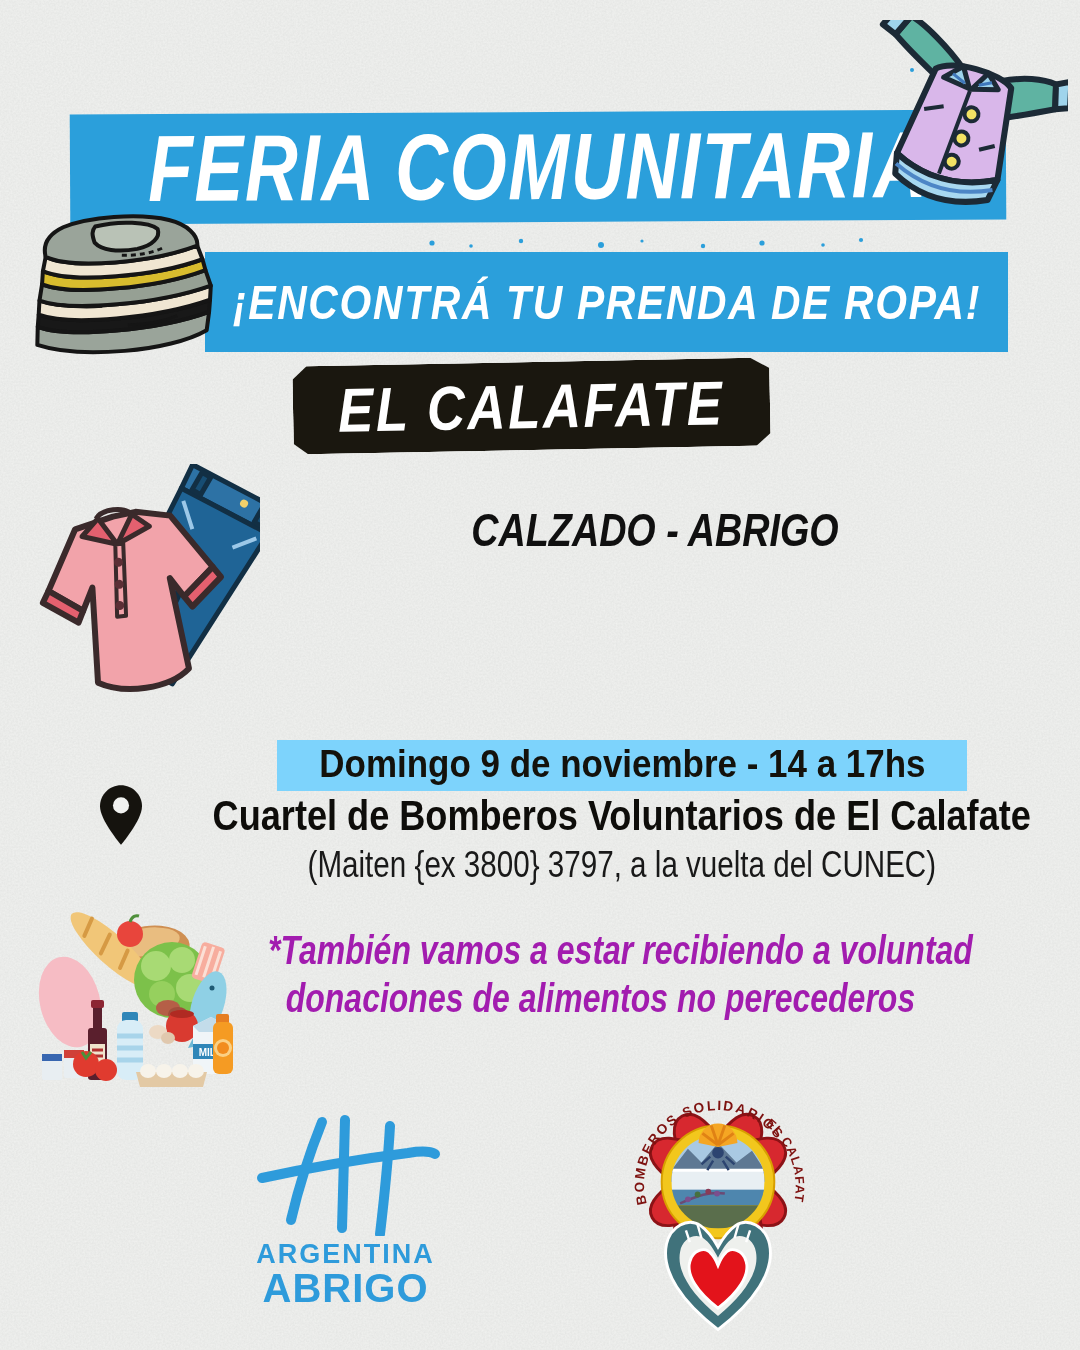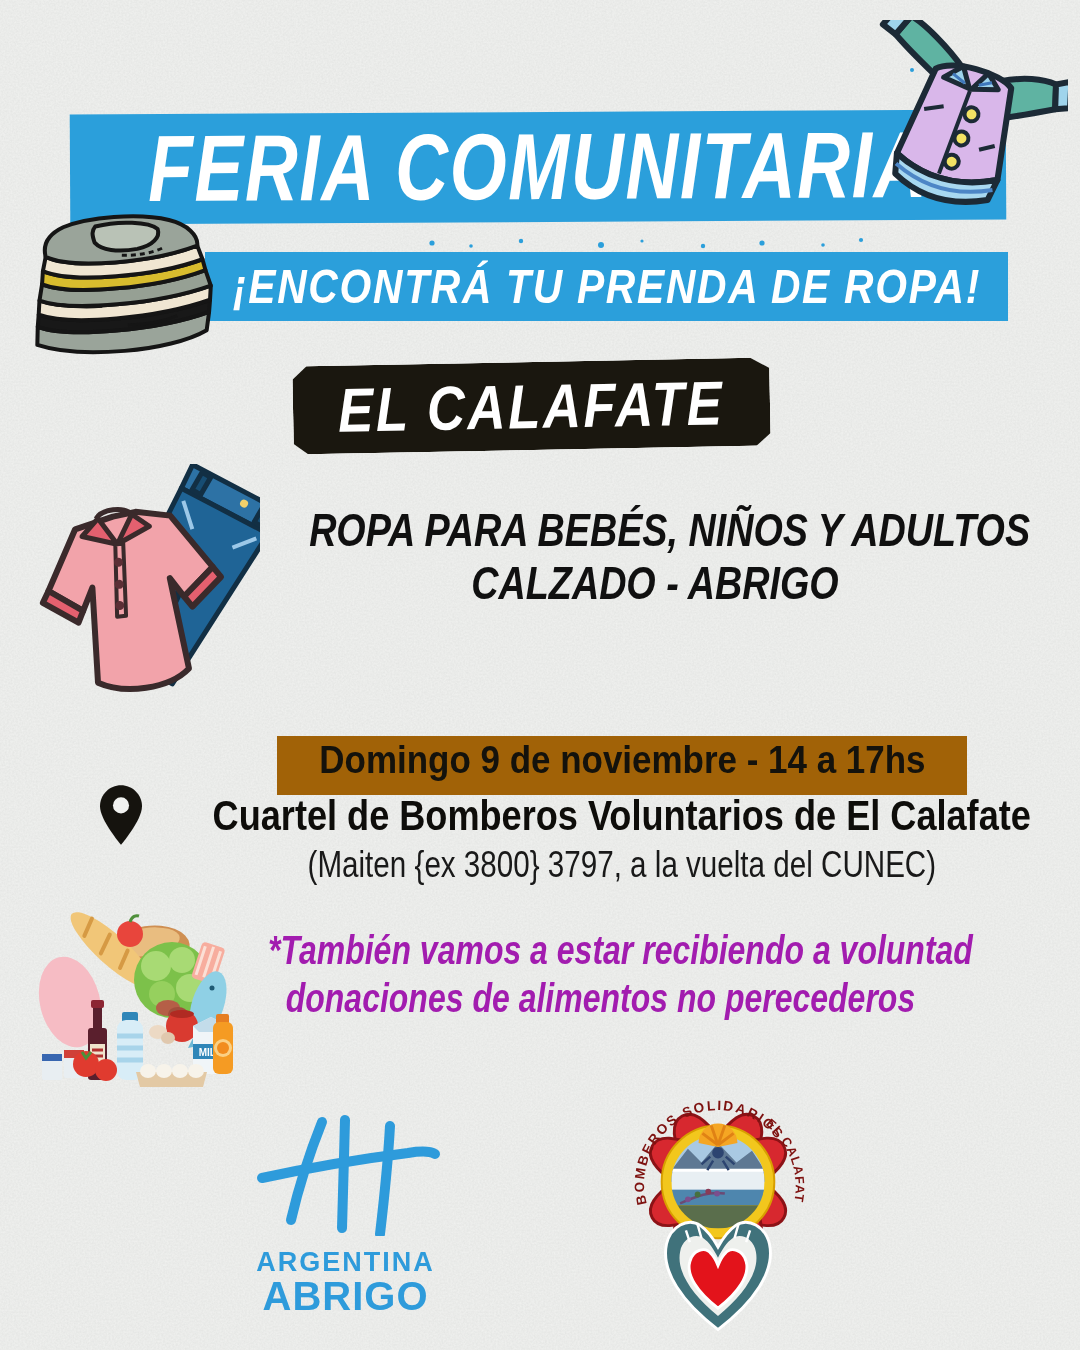--- a/index.html
+++ b/index.html
@@ -7,40 +7,40 @@
        font-family:"Liberation Sans",sans-serif}
   .abs{position:absolute}
   .flexc{display:flex;align-items:center;justify-content:center}
   .cx{display:inline-block;white-space:nowrap;transform-origin:50% 50%}
   .cx78{transform:scaleX(.78)} .cx80{transform:scaleX(.80)} .cx82{transform:scaleX(.82)}
   .cx85{transform:scaleX(.85)} .cx86{transform:scaleX(.86)} .cx92{transform:scaleX(.92)}
   .texture{position:absolute;left:0;top:0;z-index:0;pointer-events:none}
   .banner-blue{background:#2B9FDB;z-index:1}
   .banner1{left:70px;top:112px;width:936px;height:110px;transform:rotate(-.3deg)}
   .title{font-style:italic;font-weight:700;font-size:94px;line-height:1;color:#fff;letter-spacing:2px}
-  .banner2{left:205px;top:252px;width:803px;height:69px}
+  .banner2{left:205px;top:252px;width:803px;height:100px}
   .subtitle{font-style:italic;font-weight:700;font-size:48px;color:#fff;letter-spacing:2px}
   .banner-black{left:293px;top:362px;width:477px;height:88px;background:#1a170f;z-index:1;
     transform:rotate(-1.1deg);
     clip-path:polygon(0% 15%,3% 0%,96% 0%,100% 12%,100% 86%,97% 100%,3% 100%,0% 88%)}
   .city{font-style:italic;font-weight:700;font-size:62px;color:#fff;letter-spacing:3px}
   .details{left:230px;top:504px;width:850px;z-index:2;text-align:center;color:#101010}
   .details .ln{font-style:italic;font-weight:700;font-size:46px;line-height:53px}
   .daterow{left:142px;top:740px;width:960px;height:50px;z-index:2}
-  .datebox{background:#a16207;padding:3px 16px 13px}
+  .datebox{background:#7dd3fc;padding:3px 16px 5px}
   .datetxt{font-weight:700;font-size:38px;color:#14120c}
   .venuerow{left:142px;top:793px;width:960px;height:46px;z-index:2}
   .venuetxt{font-weight:700;font-size:42px;color:#0e0d0a}
   .addrrow{left:142px;top:844px;width:960px;height:42px;z-index:2}
   .addrtxt{font-weight:400;font-size:37px;color:#191919}
   .note{left:180px;top:926px;width:840px;z-index:2;text-align:center;color:#a21caf}
   .note .ln{font-style:italic;font-weight:700;font-size:40px;line-height:48px}
   .illus{z-index:3}
   .ahlogo{left:248px;top:1108px;width:195px;z-index:2;text-align:center;color:#2E9BDB}
-  .ahname1{font-weight:700;font-size:27px;letter-spacing:2px;line-height:1.05;margin-top:8px}
+  .ahname1{font-weight:700;font-size:27px;letter-spacing:2px;line-height:1.05;margin-top:0}
   .ahname2{font-weight:700;font-size:40px;letter-spacing:1px;line-height:1.0}
   .pin{left:100px;top:784px;z-index:2}
 </style>
 </head>
 <body>
 
 <svg class="texture" width="1080" height="1350" aria-hidden="true">
   <defs>
     <filter id="paper" x="0" y="0" width="100%" height="100%">
       <feTurbulence type="fractalNoise" baseFrequency="0.55" numOctaves="3" seed="7" stitchTiles="stitch"></feTurbulence>
@@ -132,21 +132,20 @@
     <path d="M90,52 L106,80 L72,68 Z" fill="#e4606f" stroke-width="5"></path>
     <path d="M124,52 L106,80 L140,66 Z" fill="#e4606f" stroke-width="5"></path>
     <path d="M104,80 L112,80 L106,152 L97,152 Z" fill="#f2a3aa" stroke-width="4"></path>
     <circle cx="105" cy="98" r="4.5" fill="#5c2f36" stroke="none"></circle>
     <circle cx="103" cy="120" r="4.5" fill="#5c2f36" stroke="none"></circle>
     <circle cx="101" cy="141" r="4.5" fill="#5c2f36" stroke="none"></circle>
   </g>
 </svg>
 
 <div class="abs details">
-  <div class="ln"><span class="cx cx82">ROPA PARA BEBÉS, NIÑOS Y ADULTOS</span></div>
   <div class="ln"><span class="cx cx82">CALZADO - ABRIGO</span></div>
 </div>
 
 <div class="abs daterow flexc">
   <div class="datebox">
     <span class="datetxt cx cx92">Domingo 9 de noviembre - 14 a 17hs</span>
   </div>
 </div>
 
 <svg class="abs pin" width="42" height="62" viewBox="0 0 24 34" aria-hidden="true">

